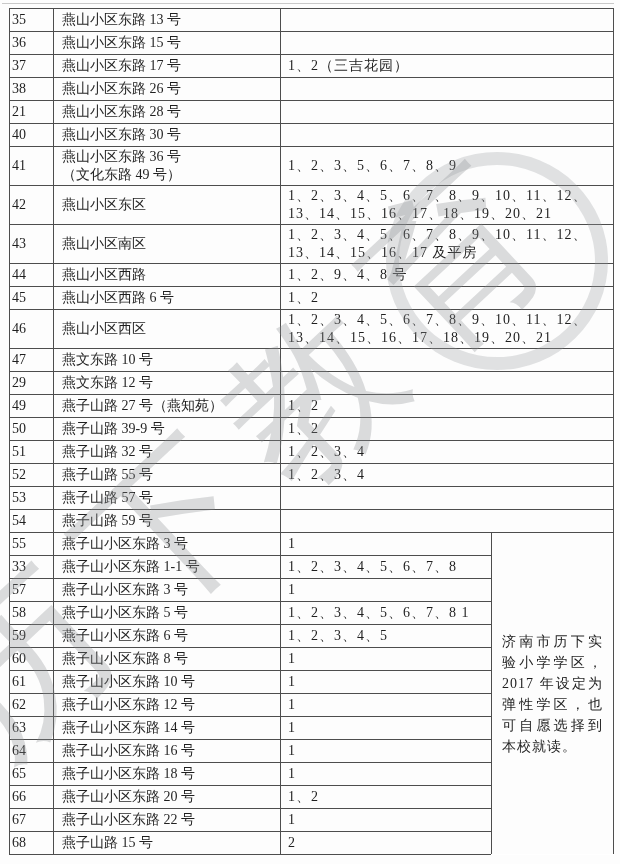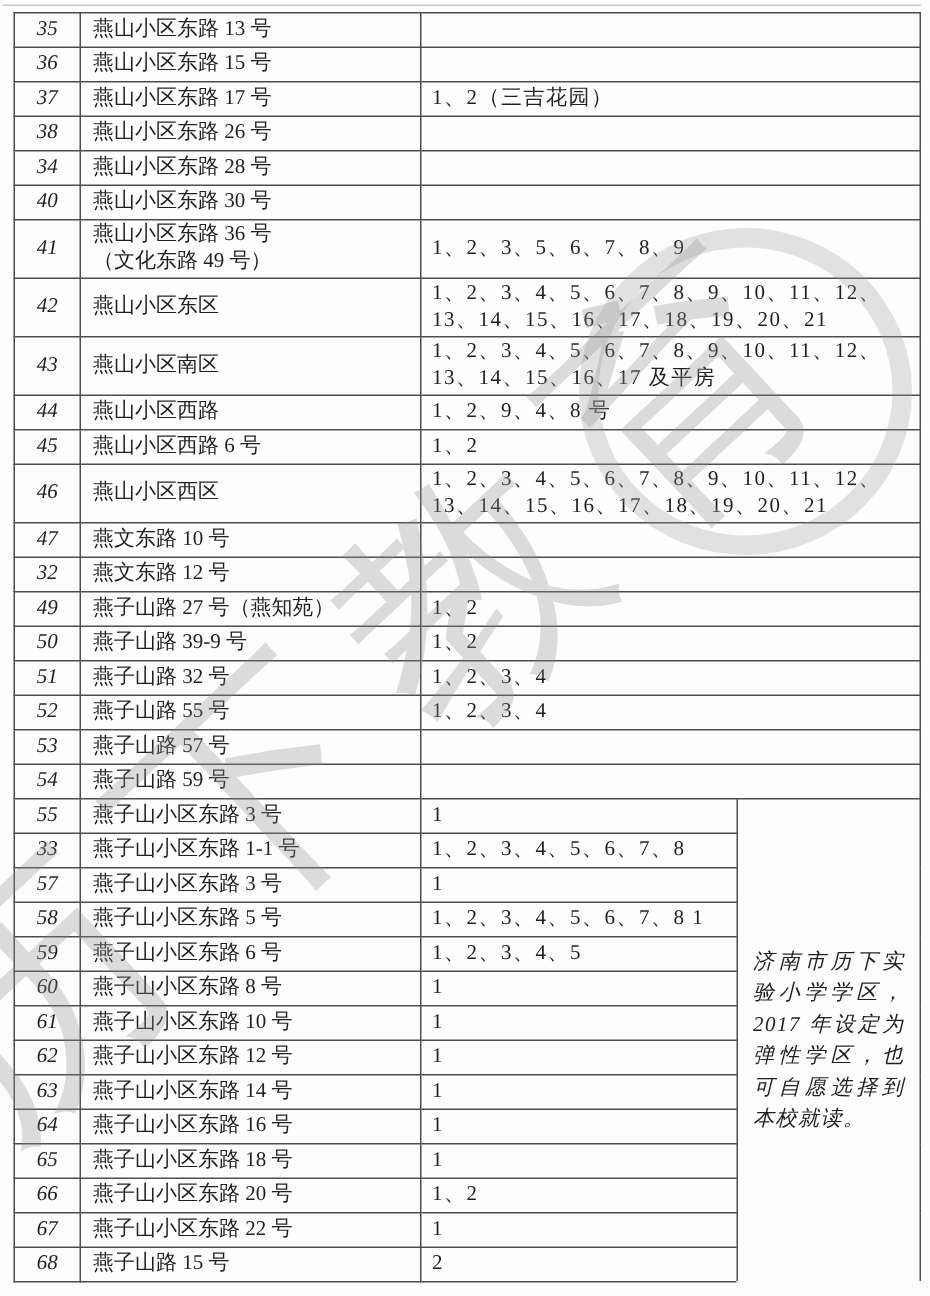--- a/index.html
+++ b/index.html
@@ -33,43 +33,41 @@
   td {
     border: 1px solid #4d4d4d;
     font-size: 14px;
     line-height: 18px;
     padding: 1px 4px;
     height: 20px;
     vertical-align: middle;
     overflow: hidden;
   }
   td.num {
-    text-align: center;
+    text-align: left;
     padding: 1px 2px;
-    font-style: italic;
   }
   td.addr {
     white-space: pre-line;
     padding-left: 8px;
   }
   td.bld {
     letter-spacing: 1px;
     padding-left: 7px;
     padding-right: 12px;
   }
   td.note-cell {
     font-size: 14px;
     line-height: 21px;
     text-align: justify;
     text-align-last: left;
     vertical-align: middle;
     padding: 20px 10px;
     letter-spacing: 1px;
     border-bottom: 1px solid #ffffff;
-    font-style: italic;
   }
   .watermark {
     position: absolute;
     left: 0; top: 0;
     width: 620px;
     height: 864px;
     pointer-events: none;
     z-index: 5;
   }
   .wm-text {
@@ -121,21 +119,21 @@
         <td class="num">37</td>
         <td class="addr">燕山小区东路 17 号</td>
         <td class="bld" colspan="2">1、2（三吉花园）</td>
       </tr>
       <tr>
         <td class="num">38</td>
         <td class="addr">燕山小区东路 26 号</td>
         <td class="bld" colspan="2"></td>
       </tr>
       <tr>
-        <td class="num">34</td>
+        <td class="num">21</td>
         <td class="addr">燕山小区东路 28 号</td>
         <td class="bld" colspan="2"></td>
       </tr>
       <tr>
         <td class="num">40</td>
         <td class="addr">燕山小区东路 30 号</td>
         <td class="bld" colspan="2"></td>
       </tr>
       <tr>
         <td class="num">41</td>
@@ -167,21 +165,21 @@
         <td class="num">46</td>
         <td class="addr">燕山小区西区</td>
         <td class="bld" colspan="2">1、2、3、4、5、6、7、8、9、10、11、12、13、14、15、16、17、18、19、20、21</td>
       </tr>
       <tr>
         <td class="num">47</td>
         <td class="addr">燕文东路 10 号</td>
         <td class="bld" colspan="2"></td>
       </tr>
       <tr>
-        <td class="num">32</td>
+        <td class="num">29</td>
         <td class="addr">燕文东路 12 号</td>
         <td class="bld" colspan="2"></td>
       </tr>
       <tr>
         <td class="num">49</td>
         <td class="addr">燕子山路 27 号（燕知苑）</td>
         <td class="bld" colspan="2">1、2</td>
       </tr>
       <tr>
         <td class="num">50</td>

